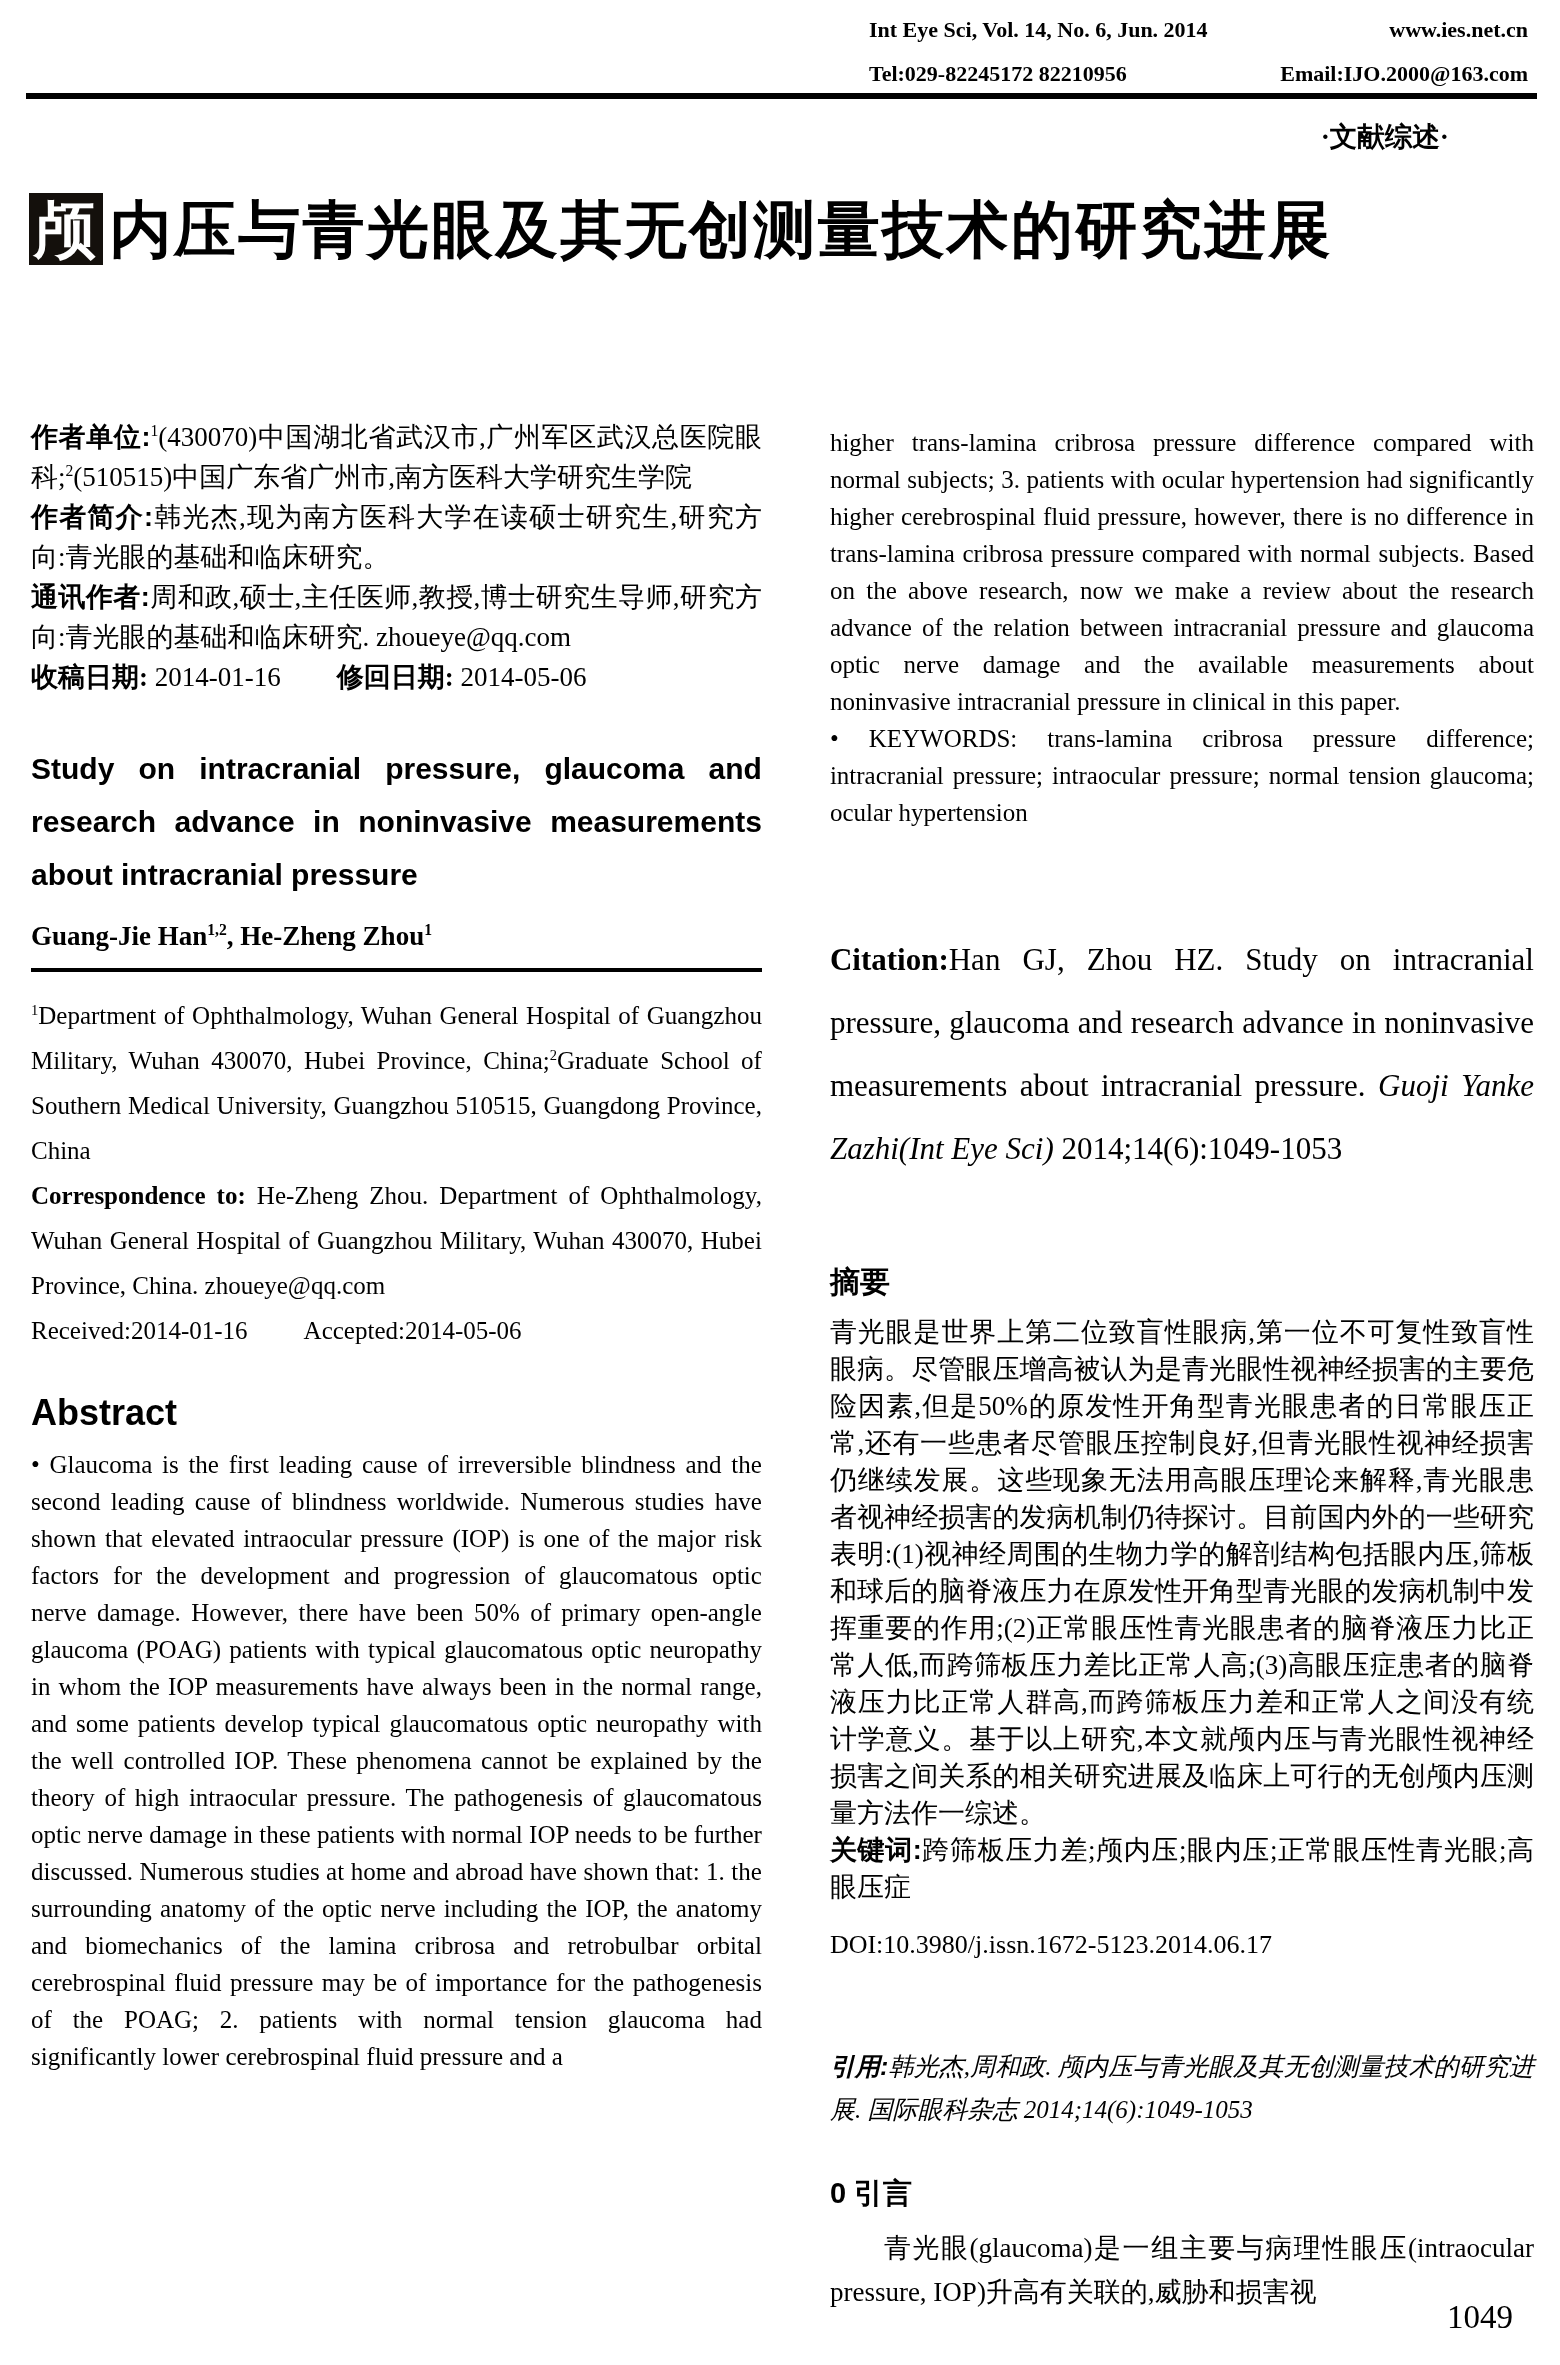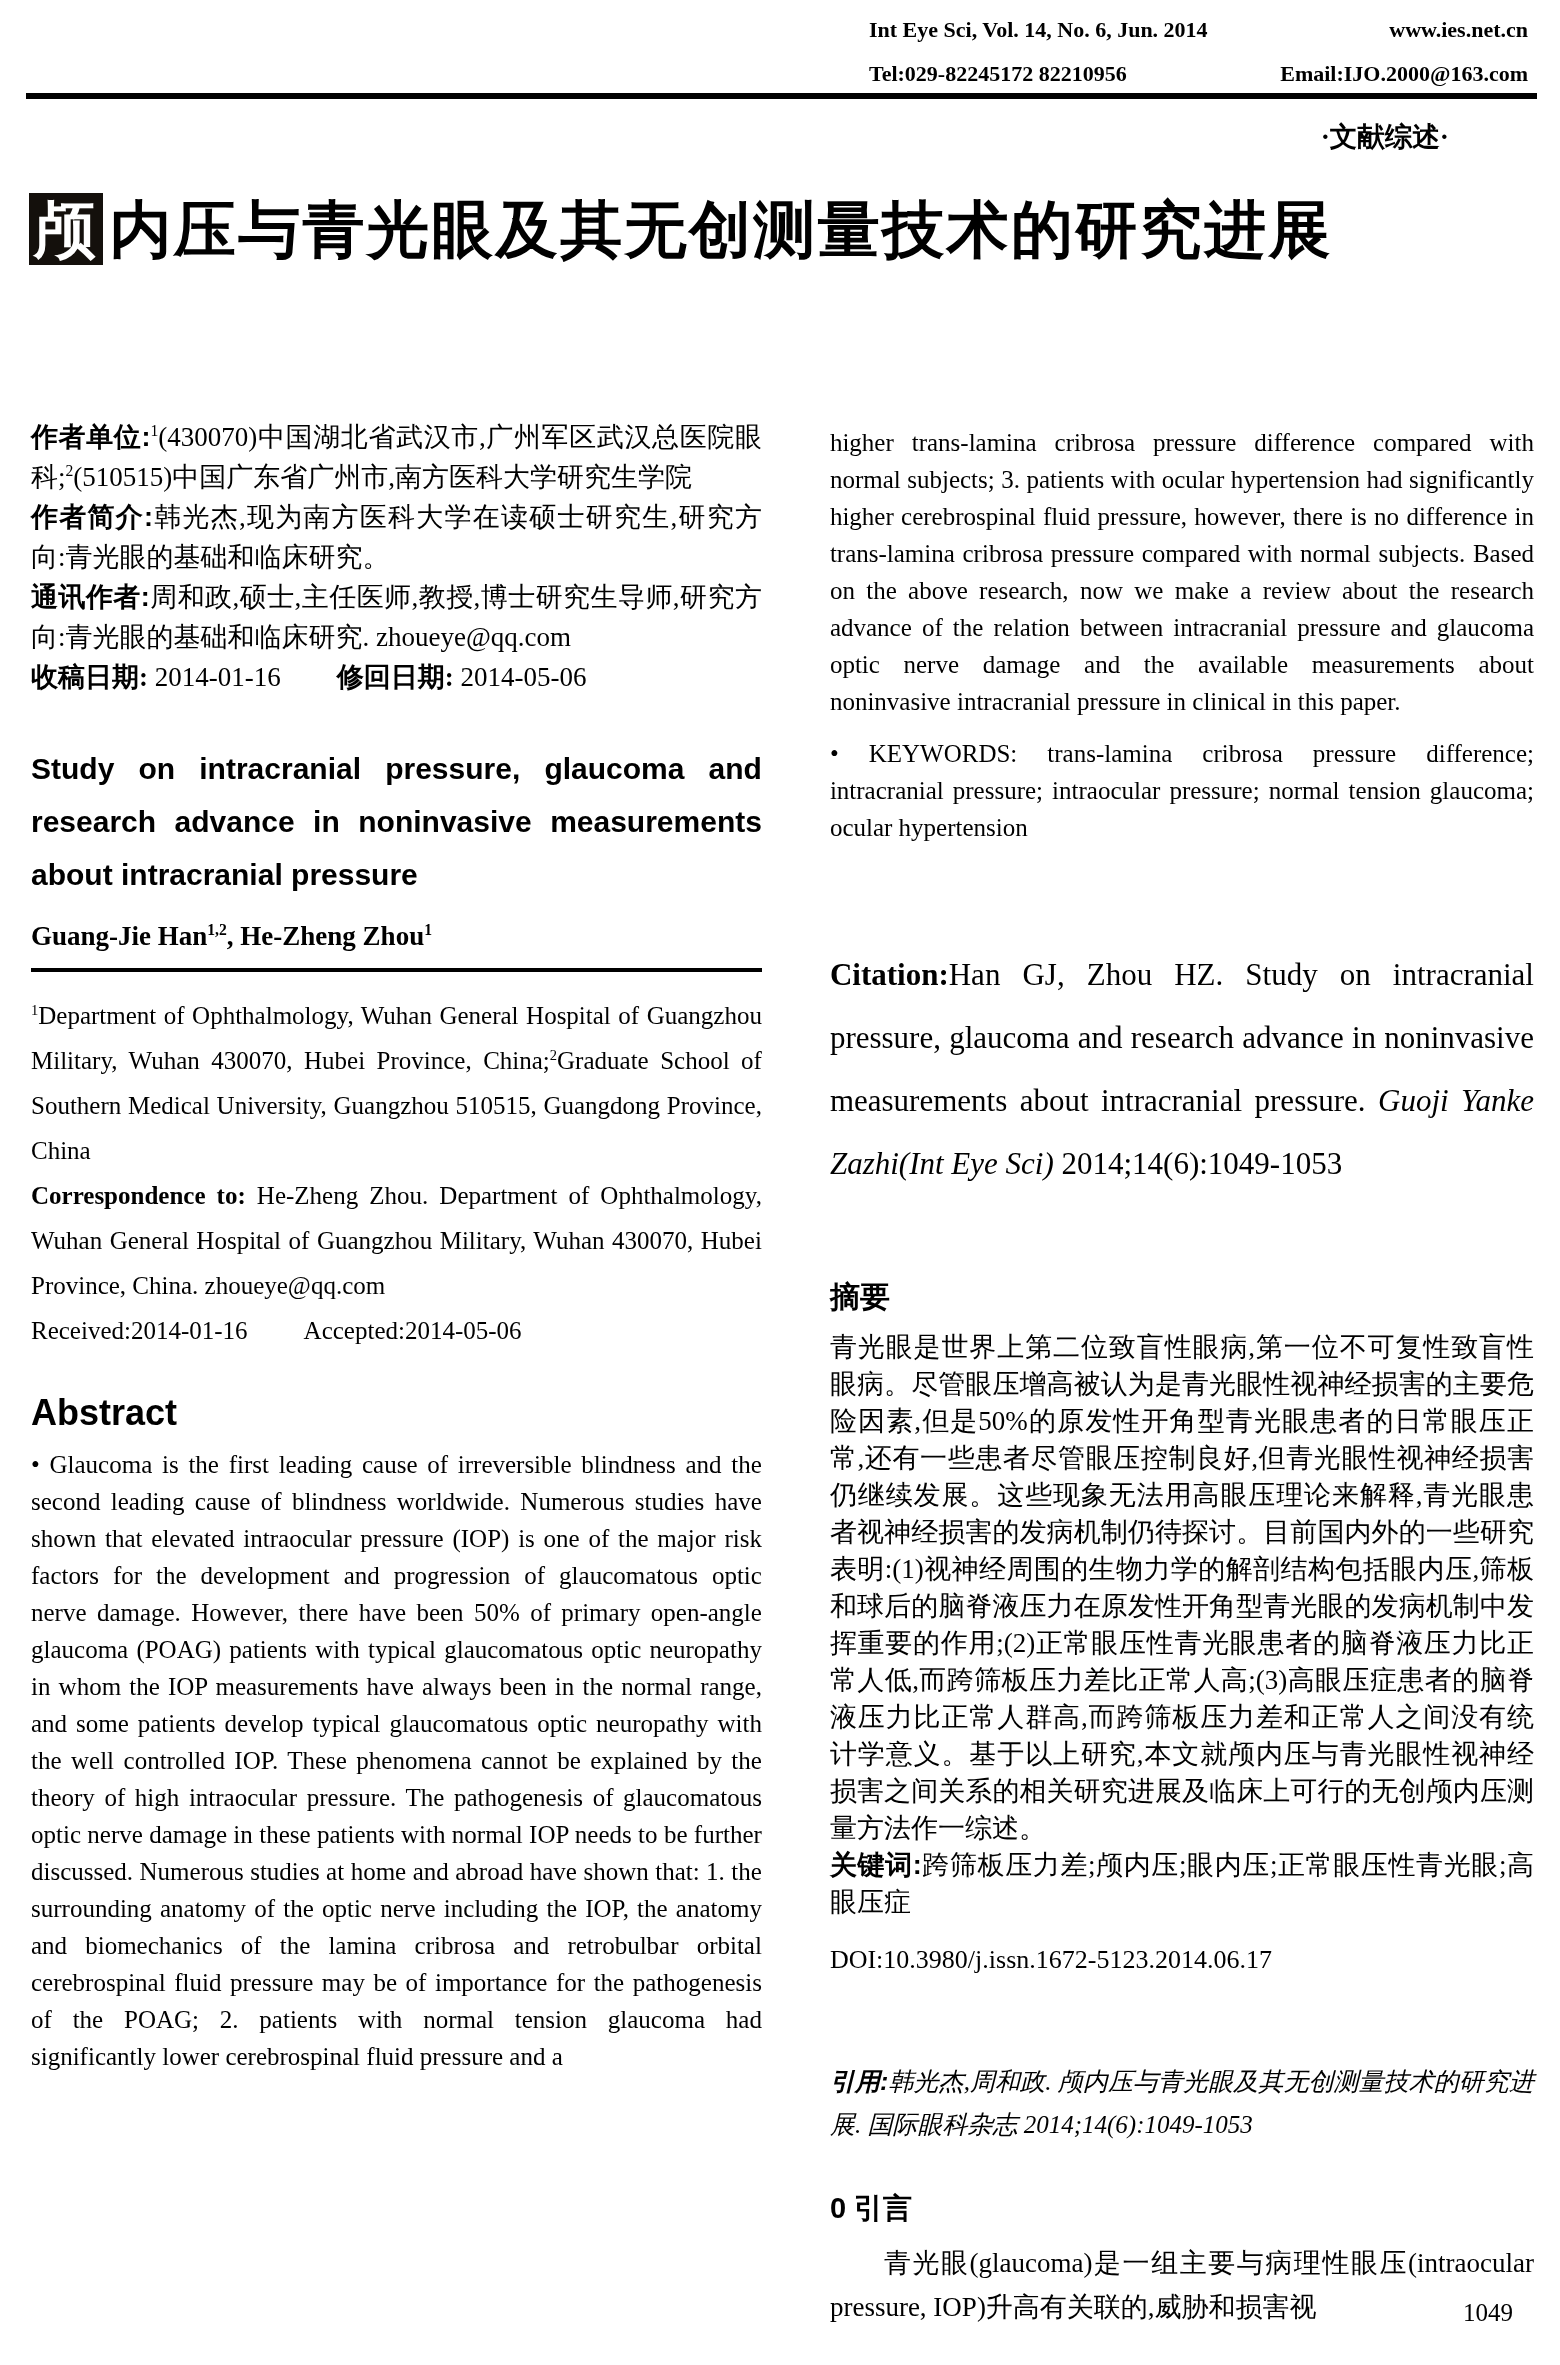--- a/index.html
+++ b/index.html
@@ -47,37 +47,37 @@
        letter-spacing:0px;}
   .en-authors{margin-top:20px;font-weight:bold;font-size:27px;}
   .footnote-rule{margin-top:16px;height:4.3px;background:#000;width:100%;}
   .affil-en{margin-top:21px;font-size:25px;line-height:45px;text-align:justify;}
   .affil-en p{text-align:justify;}
   .abstract-h{margin:39px 0 0 0;font-family:"Liberation Sans",sans-serif;
        font-weight:bold;font-size:36px;line-height:41px;}
   .abs-body{margin-top:12.3px;font-family:Liberation Serif, serif;
        font-size:25px;line-height:37px;text-align:justify;}
   .abs-cont{margin-top:6.6px;}
-  .kw-en{margin-top:15px;}
+  .kw-en{margin-top:0;}
 
   .citation{margin-top:97px;font-size:31px;line-height:63px;text-align:justify;}
   .citation .ital{font-style:italic;}
 
   .cn-abs-h{margin:83px 0 0 0;font-family:"Liberation Sans",sans-serif;
        font-weight:bold;font-size:30px;line-height:38px;}
   .cn-abs{margin-top:13.3px;font-size:27px;line-height:37px;text-align:justify;}
   .kw-cn{margin-top:0;}
   .doi-line{margin-top:20px;font-size:26px;line-height:38px;}
   .cite-cn{margin-top:81px;font-size:25px;line-height:43px;text-align:justify;font-style:italic;}
   .intro-h{margin:44px 0 0 0;font-family:"Liberation Sans",sans-serif;
        font-weight:bold;font-size:29px;line-height:36px;}
   .intro-p{margin-top:15px;font-size:27px;line-height:44px;
        text-align:justify;text-indent:2em;}
 
-  .page-num{position:absolute;right:47px;top:2299px;font-size:25px;}
+  .page-num{position:absolute;right:47px;top:2299px;font-size:33px;}
 </style>
 </head>
 <body>
 
 <div class="page">
 
   <header class="hdr">
     <div class="hdr-row">
       <span>Int Eye Sci, Vol. 14, No. 6, Jun. 2014</span>
       <span>www.ies.net.cn</span>

